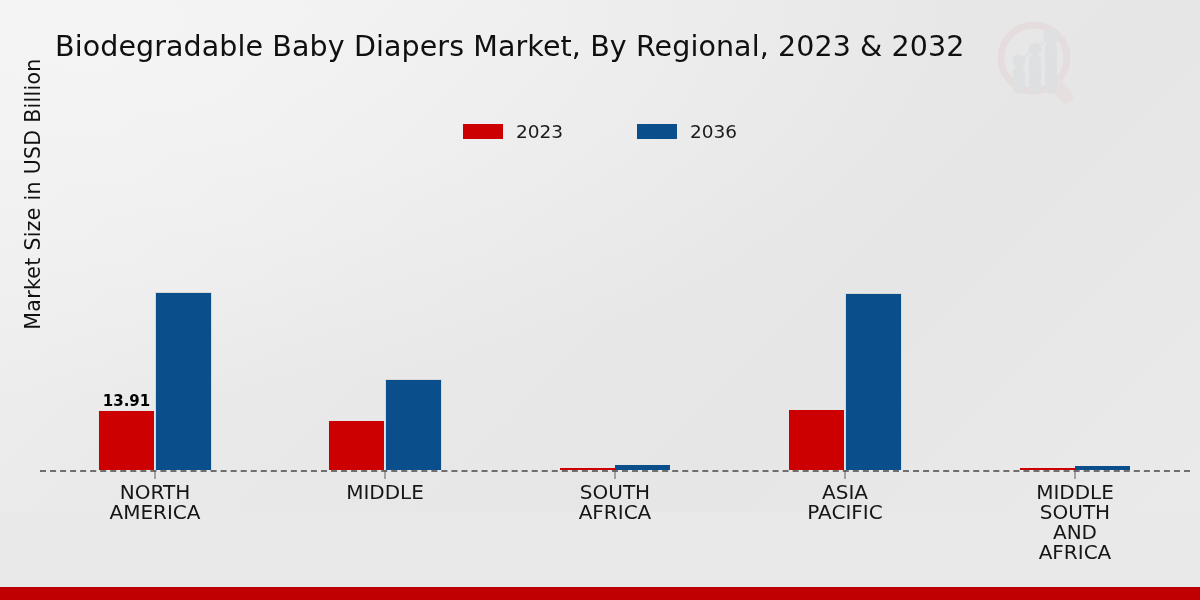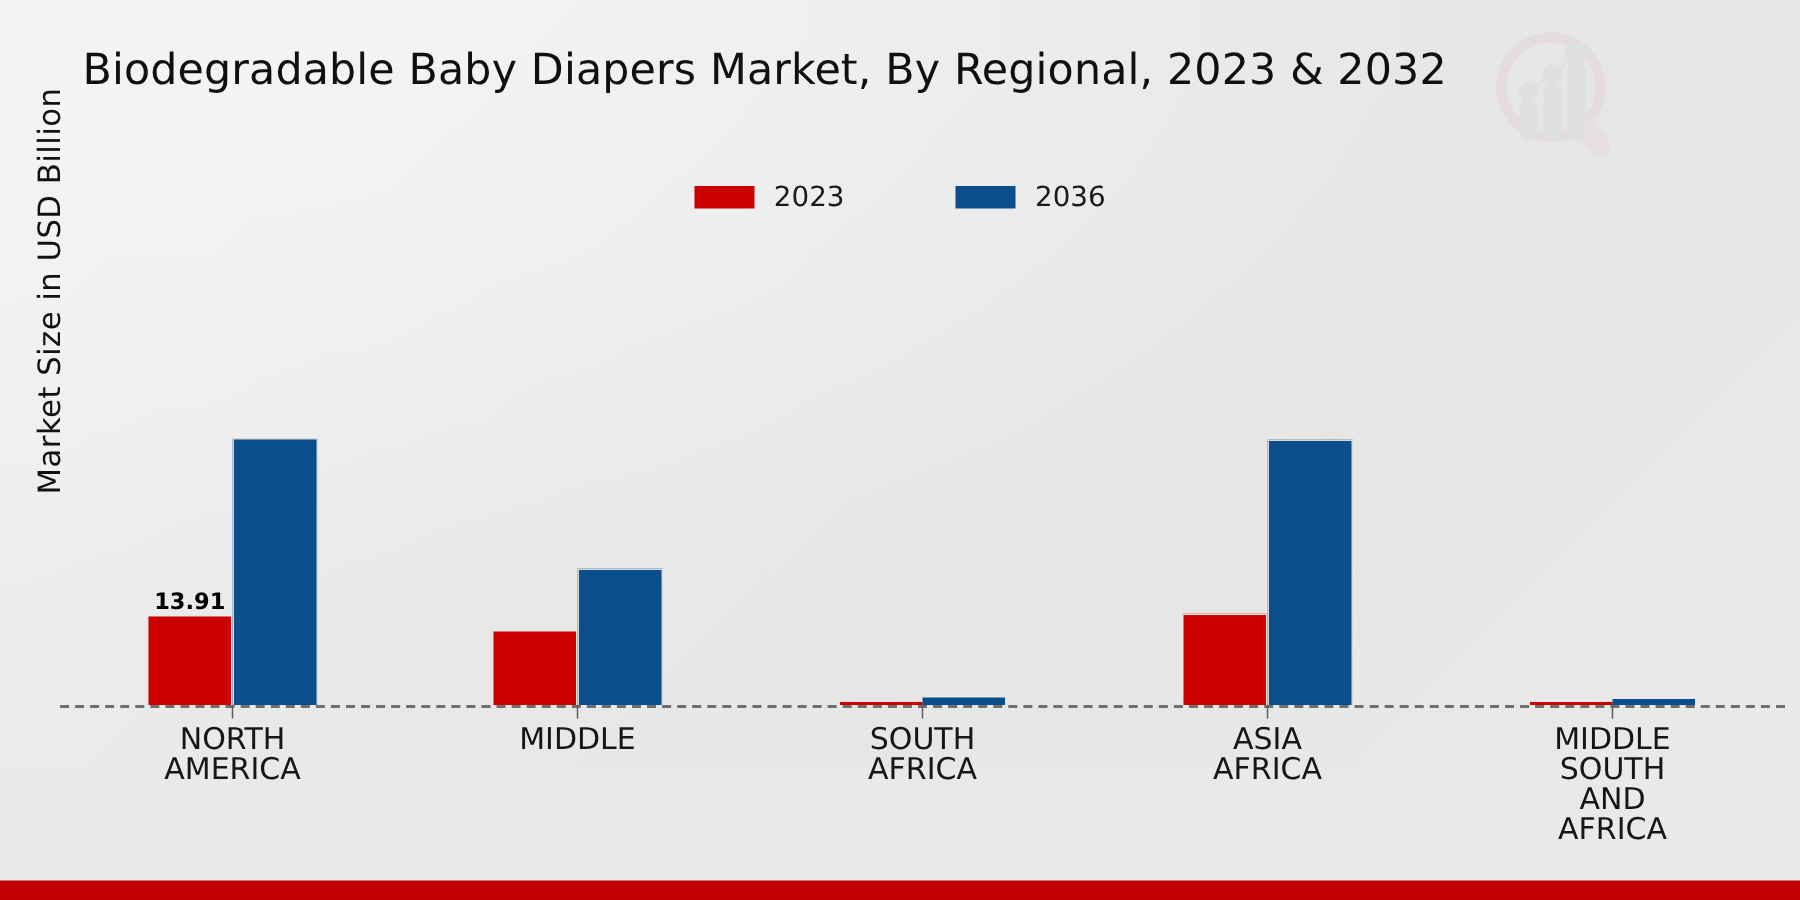--- a/index.html
+++ b/index.html
@@ -155,21 +155,21 @@
 AFRICA</div>
       </div>
 
       <div class="group">
         <div class="bars">
           <div class="bar red" style="height:60px"></div>
           <div class="bar blue" style="height:176px"></div>
         </div>
         <span class="tick"></span>
         <div class="cat">ASIA
-AFRICA</div>
+PACIFIC</div>
       </div>
 
       <div class="group">
         <div class="bars">
           <div class="bar red tiny" style="height:2px"></div>
           <div class="bar blue tiny" style="height:4px"></div>
         </div>
         <span class="tick"></span>
         <div class="cat">MIDDLE
 SOUTH

